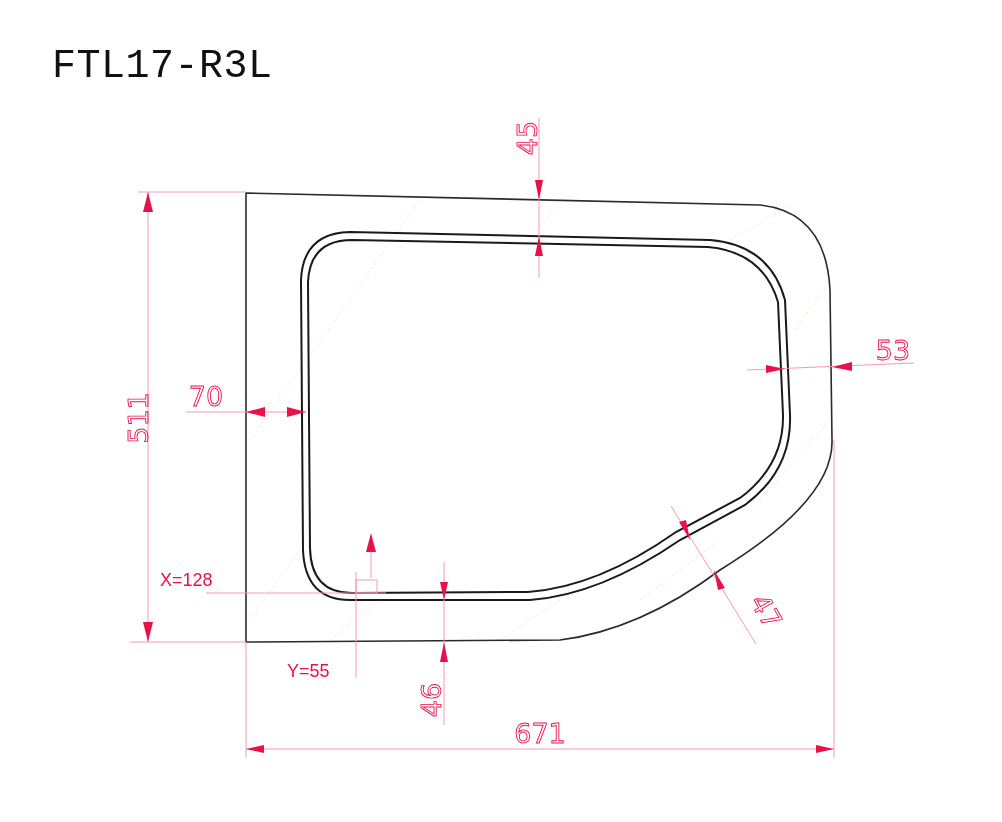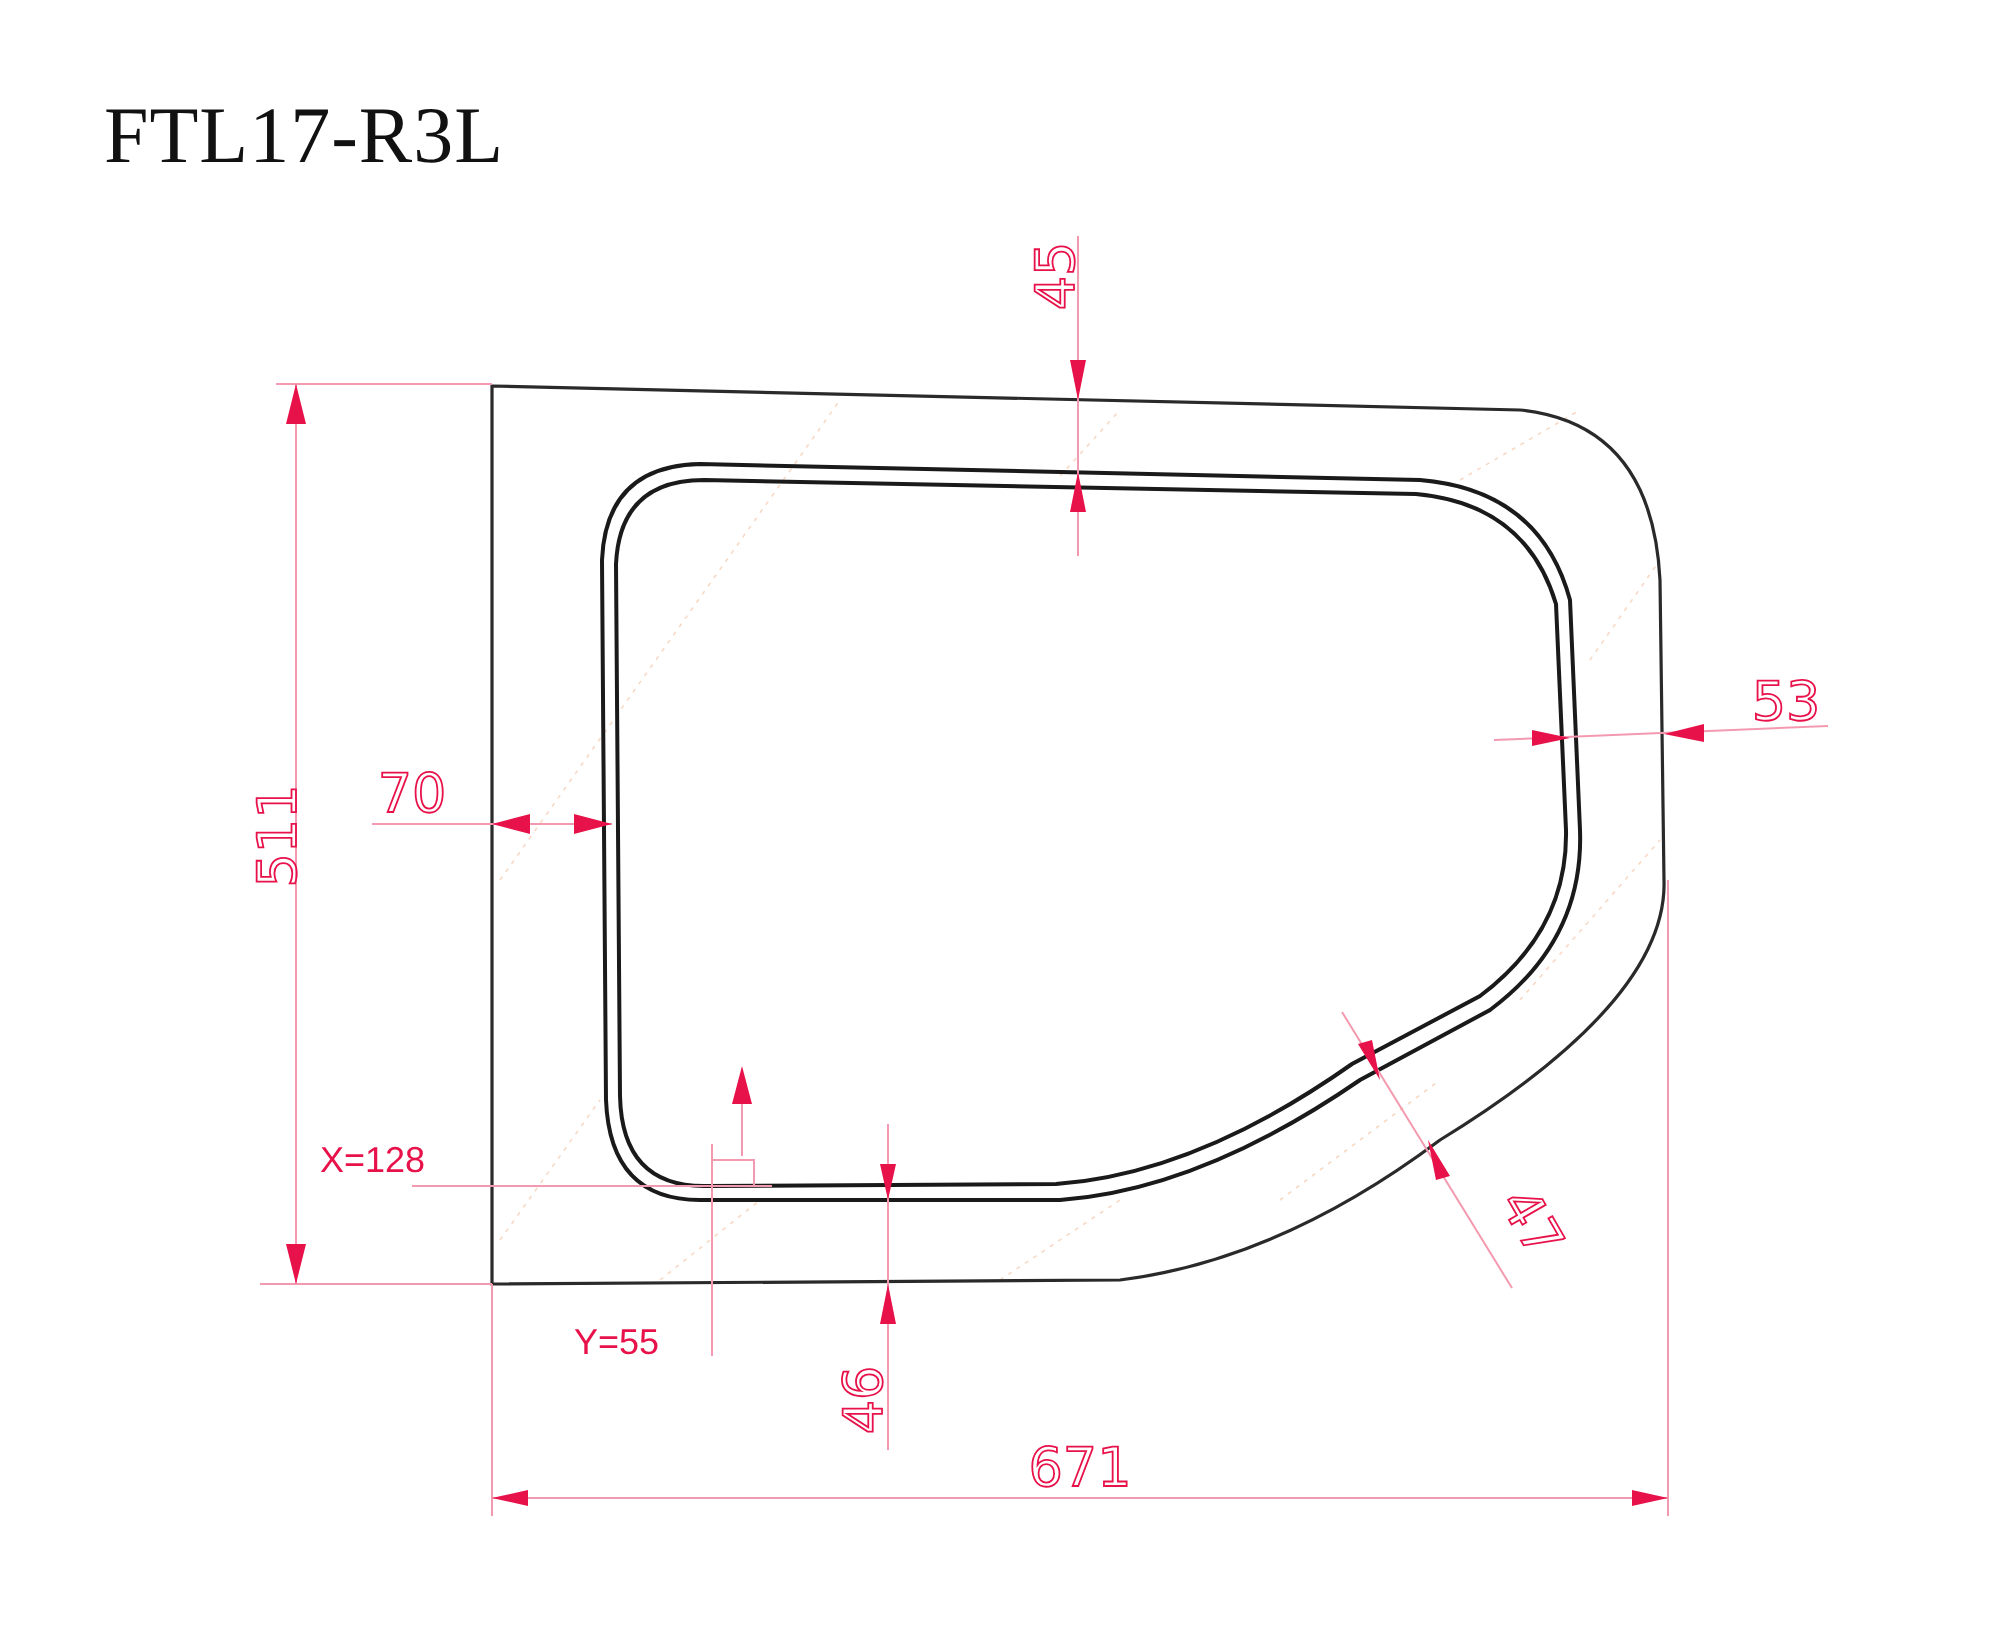--- a/index.html
+++ b/index.html
@@ -1,19 +1,19 @@
 <!DOCTYPE html>
 <html><head>
   <meta charset="utf-8">
   <style>
     html, body { margin: 0; padding: 0; background: #ffffff; }
     body { width: 1002px; height: 822px; position: relative; overflow: hidden; }
     .title {
       position: absolute; left: 52px; top: 44px;
-      font-family: Liberation Serif, serif;
+      font-family: Liberation Mono, monospace;
       font-size: 40px; color: #111111; letter-spacing: 0.5px;
     }
     svg { position: absolute; left: 0; top: 0; }
     .outline { fill: none; stroke: #2a2a2a; stroke-width: 1.6; }
     .inner { fill: none; stroke: #1a1a1a; stroke-width: 2; }
     .dim { stroke: #f49ab0; stroke-width: 1; fill: none; }
     .hatch { stroke: #f8d9c6; stroke-width: 0.8; stroke-dasharray: 2 3; fill: none; }
     .arrow { fill: #e8124a; }
     .dimtext { font-family: "DejaVu Sans", sans-serif; font-size: 27px; fill: none; stroke: #e8124a; stroke-width: 0.9; }
     .coordtext { font-family: "Liberation Sans", sans-serif; font-size: 18px; fill: #e8124a; }

